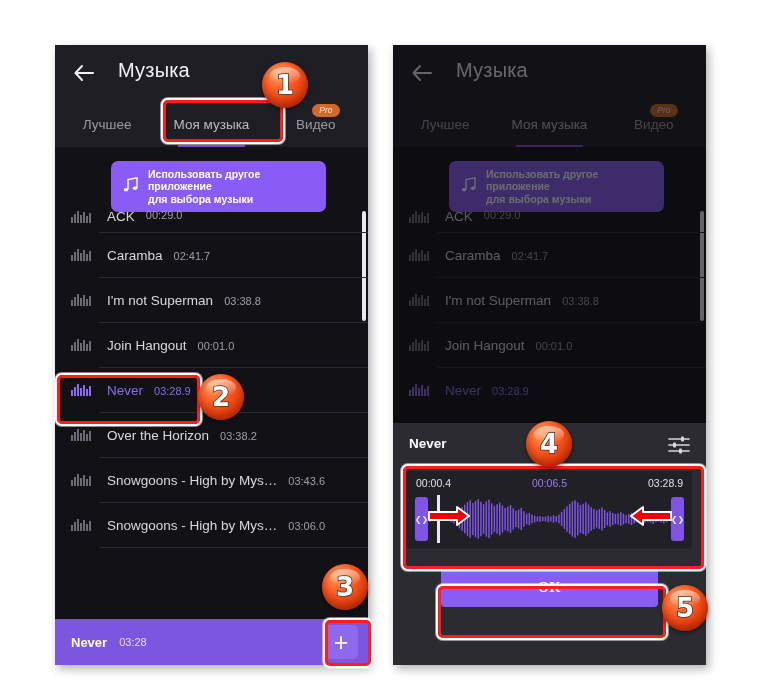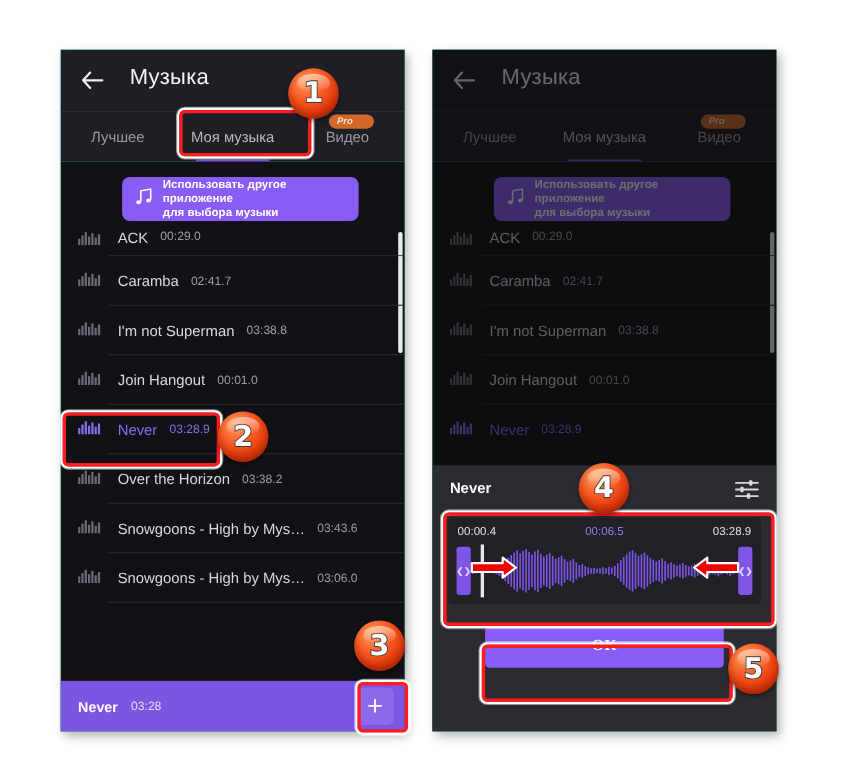--- a/index.html
+++ b/index.html
@@ -2,21 +2,21 @@
 <html><head>
 <meta charset="utf-8">
 <style>
   html,body{margin:0;padding:0;}
   body{
     width:766px;height:700px;background:#ffffff;
     font-family:"Liberation Sans","DejaVu Sans",sans-serif;
     overflow:hidden;position:relative;
   }
   .phone{
-    position:absolute;background:#5eead4;overflow:hidden;
+    position:absolute;background:#b91c1c;overflow:hidden;
     box-shadow:3px 4px 9px rgba(0,0,0,.30);
   }
   #panel-left{left:55px;top:45px;width:313px;height:620px;}
   #panel-right{left:393px;top:45px;width:313px;height:620px;}
 
   
   .appbar{height:56px;background:#1e1e24;position:relative;}
   .back-arrow{
     position:absolute;left:18px;top:17px;width:22px;height:22px;
   }
@@ -31,28 +31,28 @@
   .tab{
     flex:1;display:flex;align-items:center;justify-content:center;
     font-size:13.5px;color:#9a9aa4;position:relative;
   }
   .tab.active{color:#b9b9c2;}
   .tab .underline{
     position:absolute;left:18%;right:18%;bottom:0;height:2px;background:#7b4ddb;
   }
   .pro-badge{
     position:absolute;right:-4px;top:-13px;background:#d2692a;color:#ffe7d5;
-    font-size:8.5px;font-style:italic;font-weight:bold;
-    padding:1px 19px 2px 7px;border-radius:7px;margin-left:28px;
+    font-size:8.5px;font-style:italic;font-weight:normal;
+    padding:1px 7px 2px 7px;border-radius:7px;margin-left:28px;
   }
 
   
   .body-area{background:#121216;position:relative;height:518px;}
   .use-other-app{
-    position:absolute;left:56px;top:14px;width:215px;height:40px;
+    position:absolute;left:56px;top:14px;width:215px;height:51px;
     background:#8a5cf6;border-radius:7px;display:flex;align-items:center;
     padding-left:10px;box-sizing:border-box;
   }
   .note-icon{width:20px;flex:0 0 20px;margin-right:7px;}
   .use-other-app .txt{
     color:#ffffff;font-size:10.5px;font-weight:bold;line-height:12.6px;
   }
 
   .list{
     position:absolute;left:0;right:0;top:62px;bottom:0;overflow:hidden;

